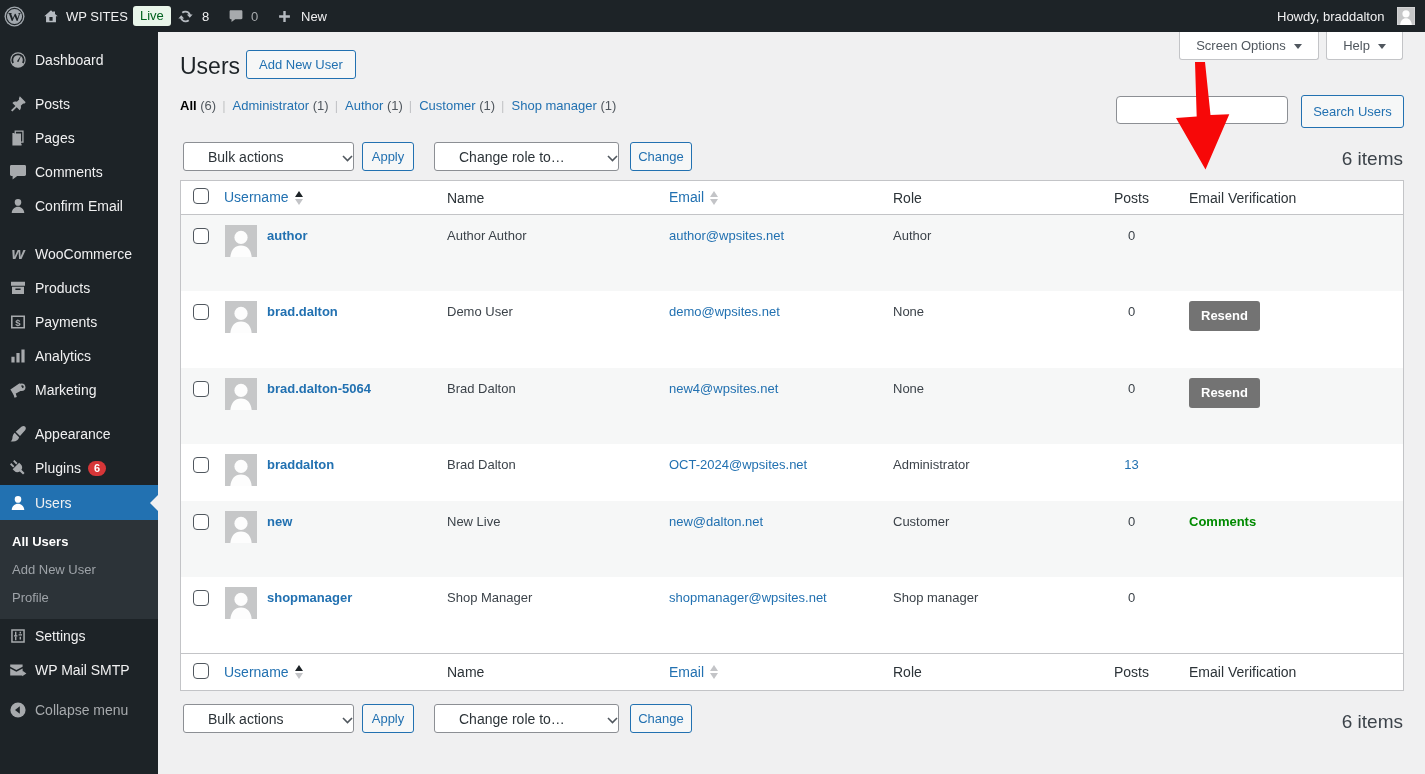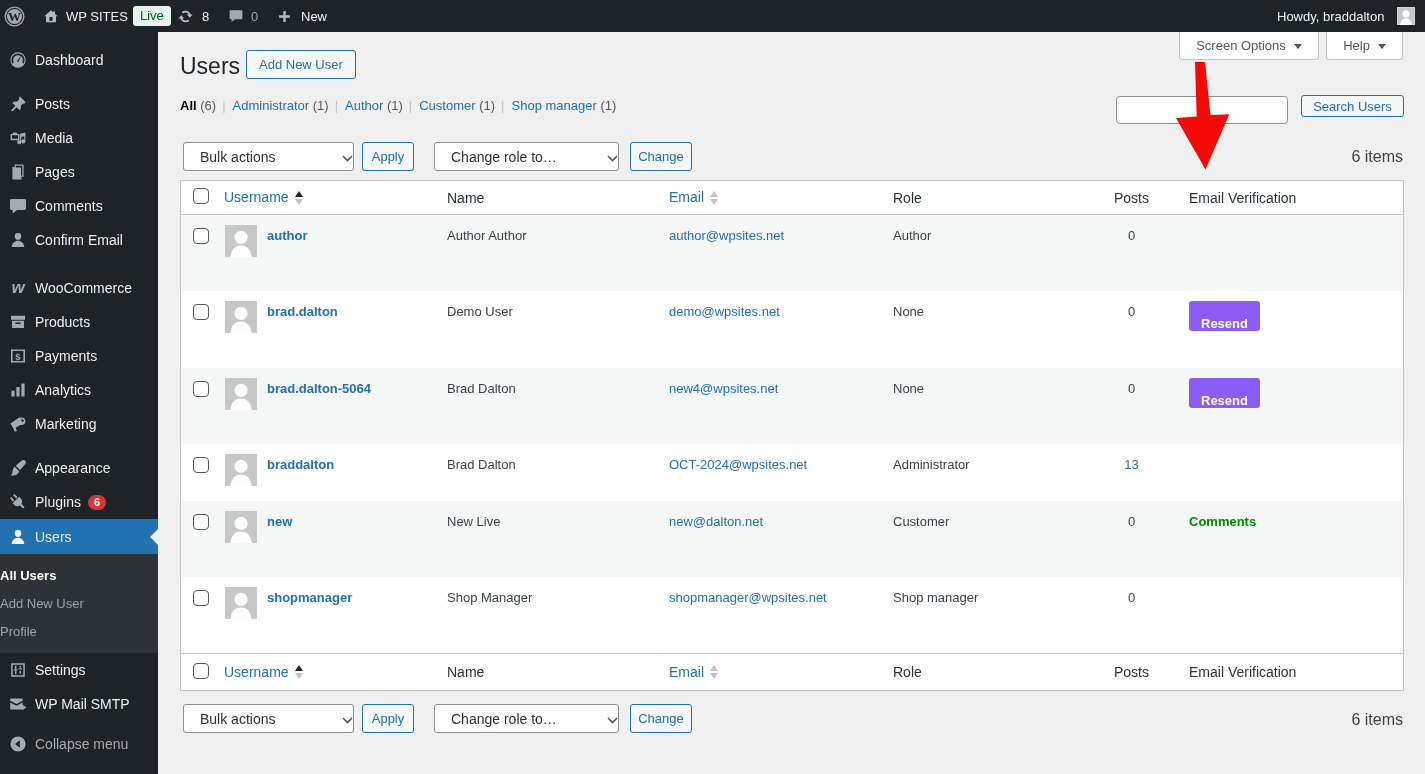--- a/index.html
+++ b/index.html
@@ -16,61 +16,61 @@
 .mi { height:34px; display:flex; align-items:center; color:#f0f0f1; font-size:14px; }
 .mi .ico { width:20px; height:20px; margin:0 7px 0 8px; display:flex; align-items:center; justify-content:center; }
 .mi .ico svg { width:20px; height:20px; fill:#a7aaad; }
 .sep { height:10px; }
 .sep2 { height:14px; }
 .mi.active { background:#2271b1; position:relative; }
 .mi.active .ico svg { fill:#fff; }
 .mi.active:after { content:""; position:absolute; right:0; top:50%; margin-top:-8px; border:8px solid transparent; border-right-color:#f0f0f1; }
 .badge { background:#d63638; color:#fff; border-radius:9px; font-size:11px; font-weight:600; padding:1px 6px 2px; margin-left:7px; }
 #submenu { background:#2c3338; padding:8px 0 7px; }
-#submenu .smi { height:28px; line-height:28px; font-size:13px; color:#9ea3a8; }
+#submenu .smi { height:28px; line-height:28px; padding-left:12px; font-size:13px; color:#9ea3a8; }
 #submenu .smi.cur { color:#fff; font-weight:700; }
 
 .stab { position:absolute; top:32px; height:28px; background:#fff; border:1px solid #c3c4c7; border-top:none; border-radius:0 0 3px 3px; color:#50575e; font-size:13px; display:flex; align-items:center; justify-content:center; z-index:30; }
 .caret { display:inline-block; width:0; height:0; border:4px solid transparent; border-top:5px solid #50575e; margin-left:8px; position:relative; top:3px; }
 
 h1 { position:absolute; left:180px; top:51px; font-size:23px; font-weight:400; color:#1d2327; line-height:30px; }
 .addnew { position:absolute; left:246px; top:50px; height:29px; padding:0 12px; background:#f6f7f7; border:1px solid #2271b1; border-radius:3px; color:#2271b1; font-size:13px; display:flex; align-items:center; }
 .subsub { position:absolute; left:180px; top:98px; font-size:13px; color:#646970; }
 .subsub b { color:#000; font-weight:600; }
 .subsub .cnt { color:#50575e; }
 .subsub .pipe { color:#c3c4c7; padding:0 7px 0 6px; }
 
 .searchbox { position:absolute; left:1116px; top:96px; width:172px; height:28px; border:1px solid #8c8f94; border-radius:4px; background:#fff; }
 .btn { background:#f6f7f7; border:1px solid #2271b1; border-radius:3px; color:#2271b1; font-size:13px; display:flex; align-items:center; justify-content:center; position:absolute; }
-.searchbtn { left:1301px; top:95px; width:103px; height:22px;text-align:center; }
-
-.selwrap { position:absolute; height:29px; border:1px solid #8c8f94; border-radius:3px; background:#fff; color:#2c3338; font-size:14px; display:flex; align-items:center; padding-left:16px; }
+.searchbtn { left:1301px; top:95px; width:103px; height:33px;text-align:center; }
+
+.selwrap { position:absolute; height:29px; border:1px solid #8c8f94; border-radius:3px; background:#fff; color:#2c3338; font-size:14px; display:flex; align-items:center; padding-left:24px; }
 .selwrap .chev { position:absolute; right:11px; top:12px; width:0; height:0; }
 .chev svg { display:block; }
-.items { position:absolute; right:22px; font-size:16px; color:#3c434a; }
+.items { position:absolute; right:22px; font-size:19px; color:#3c434a; }
 
 table { position:absolute; left:180px; top:180px; width:1224px; border-collapse:separate; border-spacing:0; background:#fff; border:1px solid #c3c4c7; table-layout:fixed; font-size:13px; color:#3c434a; }
 th { font-size:14px; font-weight:400; text-align:left; color:#2c3338; padding:0 10px; vertical-align:middle; }
 thead th { height:34px; border-bottom:1px solid #c3c4c7; }
 tfoot th { height:37px; border-top:1px solid #c3c4c7; }
 td { vertical-align:top; padding:12px 10px 0; line-height:17px; }
 tr.alt td { background:#f6f7f7; }
 .col-cb { width:33px; }
 .col-un { width:223px; }
 .col-nm { width:222px; }
 .col-em { width:224px; }
 .col-rl { width:201px; }
 .col-po { width:95px; }
 td.cb, th.cb { padding:0 0 0 12px; }
 td.cb { padding-top:13px; }
 .chk { display:inline-block; width:16px; height:16px; border:1px solid #50575e; border-radius:4px; background:#fff; }
 .avatar { float:left; margin:-2.5px 10px 0 1px; width:32px; height:32px; }
 .uname a { font-weight:600; }
 td.po, th.po { text-align:center; }
-.resend { display:inline-block; margin-top:-2px; background:#8b5cf6; color:#fff; font-weight:600; font-size:13px; border-radius:3px; padding:8px 12px; height:30px; line-height:30px; }
+.resend { display:inline-block; margin-top:-2px; background:#737373; color:#fff; font-weight:600; font-size:13px; border-radius:3px; padding:0 12px; height:30px; line-height:30px; }
 .verified { color:#008a00; font-weight:700; }
 .sorts { display:inline-block; vertical-align:middle; margin-left:6px; position:relative; top:-1px; }
 .sorts span { display:block; width:0; height:0; border-left:4px solid transparent; border-right:4px solid transparent; }
 .sorts .up { border-bottom:6px solid #c3c4c7; margin-bottom:2px; }
 .sorts .dn { border-top:6px solid #c3c4c7; }
 .sorts .dark { border-bottom-color:#1d2327; }
 </style>
 </head>
 <body>
 <div id="adminbar">
@@ -126,26 +126,20 @@
           <path d="M10 5.2a4.8 4.8 0 0 0-4.8 4.8c0 .9.25 1.75.68 2.47l-1.54 1.06A6.6 6.6 0 0 1 3.4 10 6.6 6.6 0 0 1 10 3.4 6.6 6.6 0 0 1 16.6 10c0 1.3-.37 2.5-1 3.53l-1.53-1.06A4.77 4.77 0 0 0 14.8 10 4.8 4.8 0 0 0 10 5.2z" fill="#1d2327"></path>
           <path d="M9.1 10.9l4.2-6-2.7 6.8a.9.9 0 0 1-1.5-.8z" fill="#1d2327"></path>
         </svg>
       </span>Dashboard</div>
   <div class="sep"></div>
   <div class="mi"><span class="ico">
         <svg viewBox="0 0 20 20">
           <path fill="#a7aaad" d="M11.8 2.3l5.9 5.9-1.5 1.5-1-.3-2.4 2.4c.5 1.5.1 3.2-1.1 4.4l-3-3-4.3 4.4-1.4-1.4 4.4-4.3-3-3c1.2-1.2 2.9-1.6 4.4-1.1l2.4-2.4-.3-1z"></path>
         </svg>
       </span>Posts</div>
-  <div class="mi"><span class="ico">
-        <svg viewBox="0 0 20 20">
-          <path fill="#a7aaad" d="M2.6 5.9h1.9l.9-1.3h3.2l.9 1.3h1.9v6.3H2.6zm1.4 1.4v3.5h6v-3.5z"></path>
-          <path fill="#a7aaad" d="M17.4 4.6l-5.3 1.2v6.6a2 2 0 1 0 1.1 1.8V9l3.1-.7v3.4a2 2 0 1 0 1.1 1.8z"></path>
-        </svg>
-      </span>Media</div>
   <div class="mi"><span class="ico">
         <svg viewBox="0 0 20 20">
           <path fill="#a7aaad" d="M6.6 2.4h9v12.4h-9zm1.3 1.3v9.8h6.4V3.7z"></path>
           <path fill="#a7aaad" d="M4.4 4.9v12.5h9.2v-1.7H6.1V4.9z"></path>
           <path fill="#a7aaad" d="M5 5.5h8v10.8H5z"></path>
         </svg>
       </span>Pages</div>
   <div class="mi"><span class="ico">
         <svg viewBox="0 0 20 20">
           <path fill="#a7aaad" d="M3.4 3h13.2c.8 0 1.4.6 1.4 1.4v8.2c0 .8-.6 1.4-1.4 1.4H9.2l-4.6 3.5V14H3.4c-.8 0-1.4-.6-1.4-1.4V4.4c0-.8.6-1.4 1.4-1.4z"></path>

